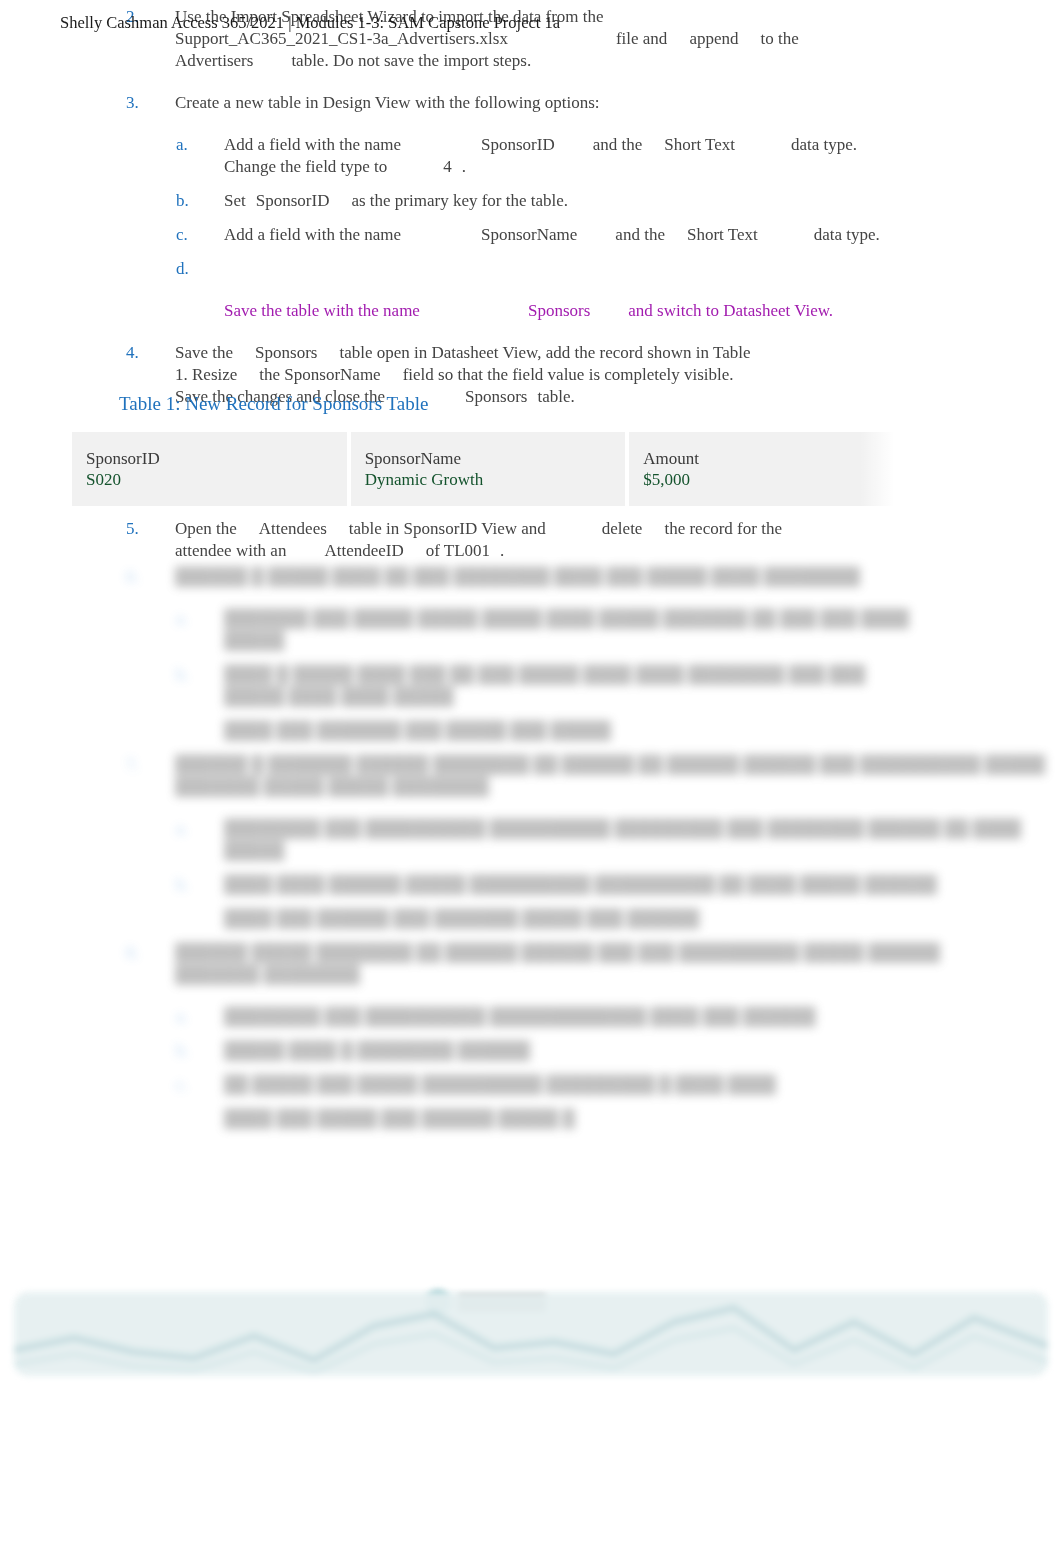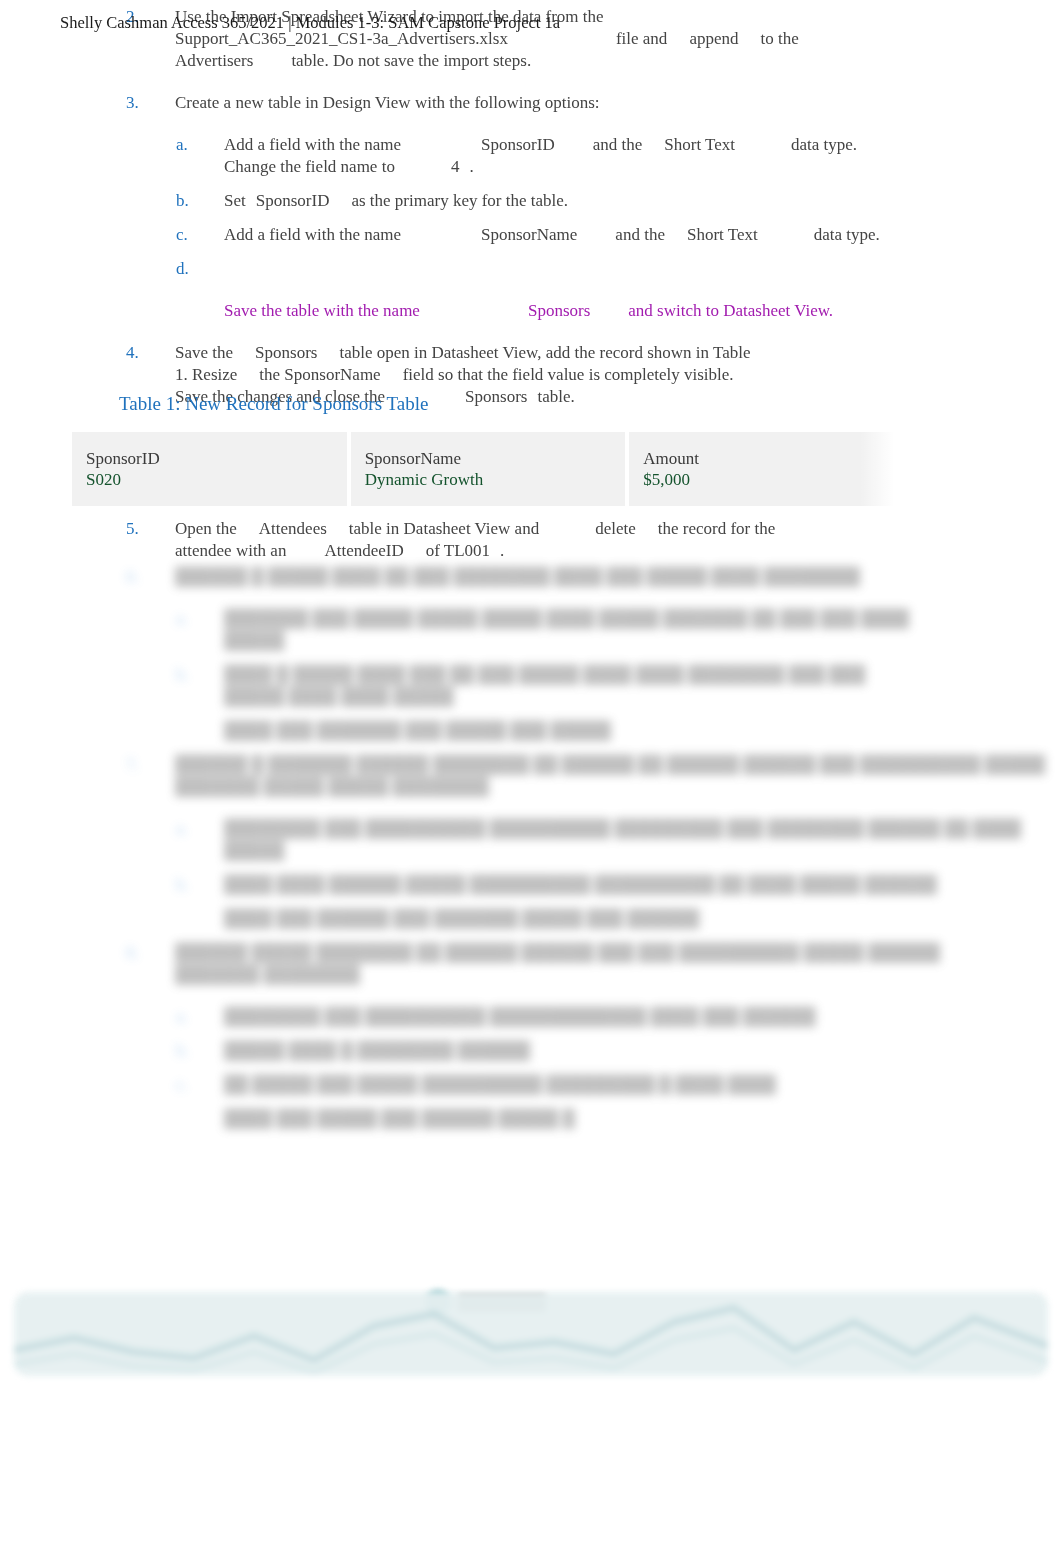--- a/index.html
+++ b/index.html
@@ -222,21 +222,21 @@
       <div class="li-num">3.</div>
       <div class="li-body">Create a new table in Design View with the following options:</div>
     </div>
 
     <div class="gap-md"></div>
 
     <div class="li lvl2">
       <div class="li-num">a.</div>
       <div class="li-body">
         <span>Add a field with the name</span><span class="sp-5"></span><span>SponsorID</span><span class="sp-3"></span><span>and the</span><span class="sp-2"></span><span>Short Text</span><span class="sp-4"></span><span>data type.</span><br>
-        <span>Change the field name to</span><span class="sp-4"></span><span>4</span><span class="sp-1"></span><span>.</span>
+        <span>Change the field type to</span><span class="sp-4"></span><span>4</span><span class="sp-1"></span><span>.</span>
       </div>
     </div>
 
     <div class="gap-sm"></div>
 
     <div class="li lvl2">
       <div class="li-num">b.</div>
       <div class="li-body">
         <span>Set</span><span class="sp-1"></span><span>SponsorID</span><span class="sp-2"></span><span>as the primary key for the table.</span>
       </div>
@@ -291,21 +291,21 @@
       <div class="dt-head">Amount</div>
       <div class="dt-cell">$5,000</div>
       <div class="dt-fade"></div>
     </div>
   </div>
 
   <div style="position:absolute; left:0; top:518px; width:1062px;">
     <div class="li lvl1">
       <div class="li-num">5.</div>
       <div class="li-body">
-        <span>Open the</span><span class="sp-2"></span><span>Attendees</span><span class="sp-2"></span><span>table in Datasheet View and</span><span class="sp-4"></span><span>delete</span><span class="sp-2"></span><span>the record for the</span><br>
+        <span>Open the</span><span class="sp-2"></span><span>Attendees</span><span class="sp-2"></span><span>table in SponsorID View and</span><span class="sp-4"></span><span>delete</span><span class="sp-2"></span><span>the record for the</span><br>
         <span>attendee with an</span><span class="sp-3"></span><span>AttendeeID</span><span class="sp-2"></span><span>of  TL001</span><span class="sp-1"></span><span>.</span>
       </div>
     </div>
   </div>
 
   <div class="locked" id="locked-region">
       <div class="li lvl1">
         <div class="li-num">6.</div>
         <div class="li-body">██████ █ █████ ████ ██ ███        ████████     ████ ███ █████ ████ ████████</div>
       </div>

